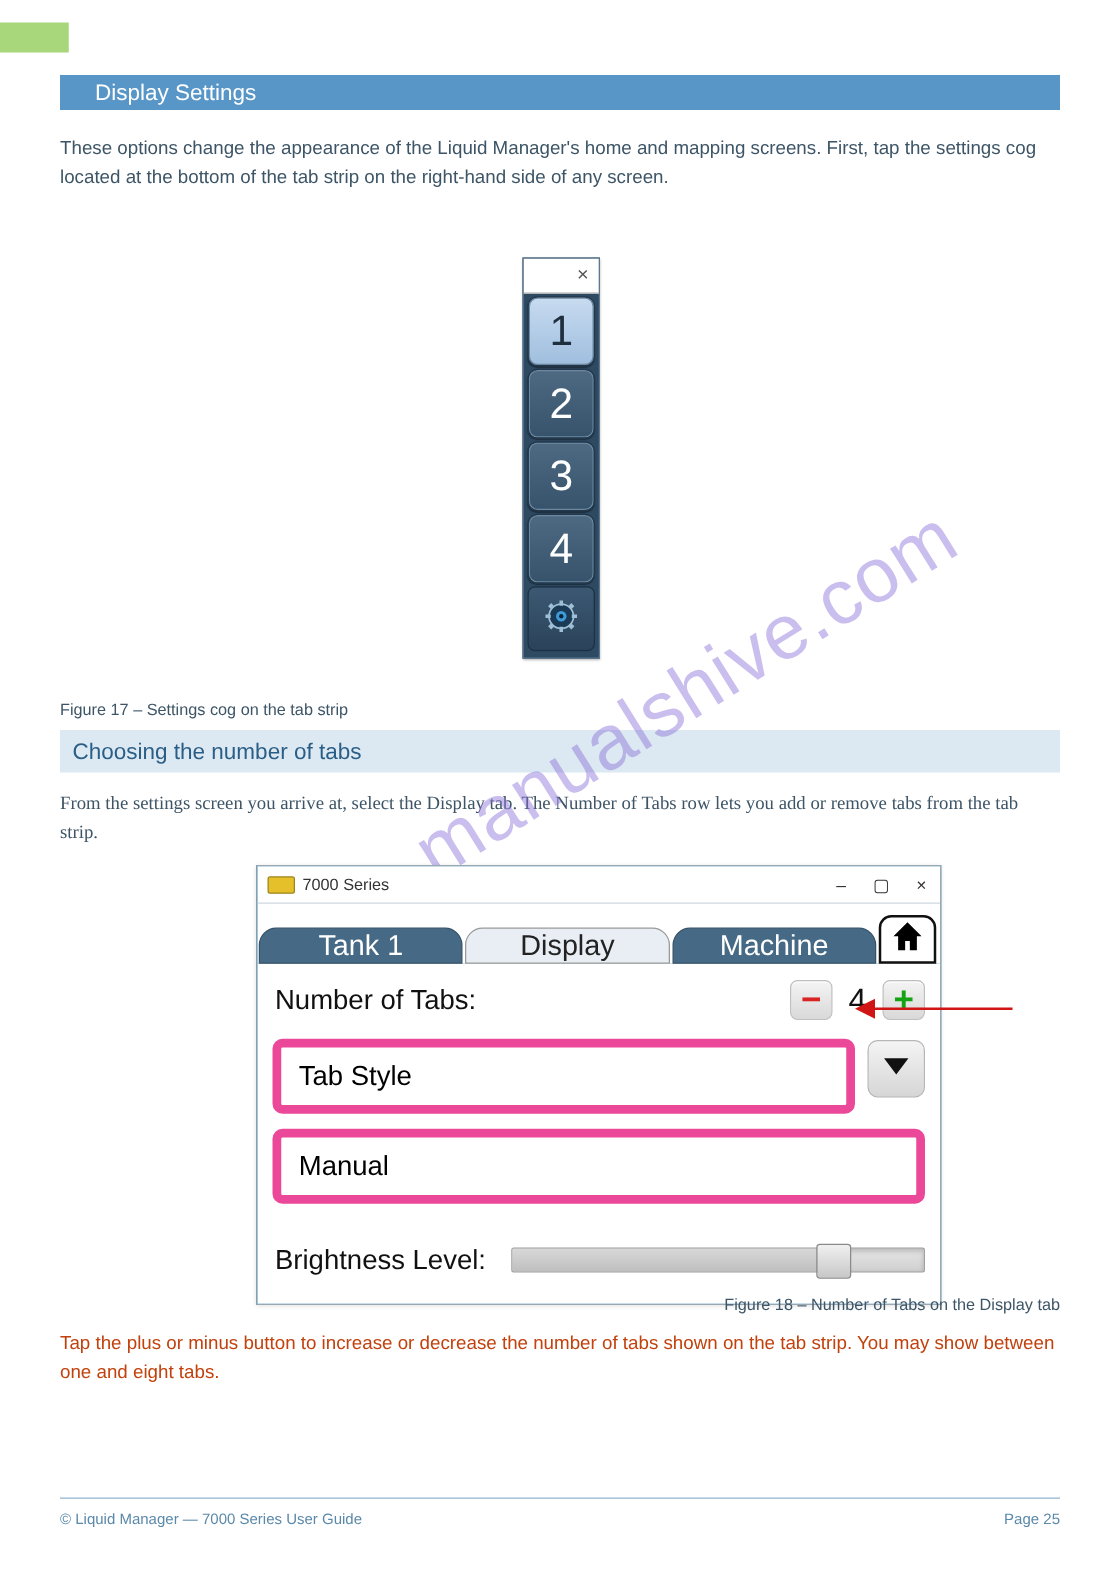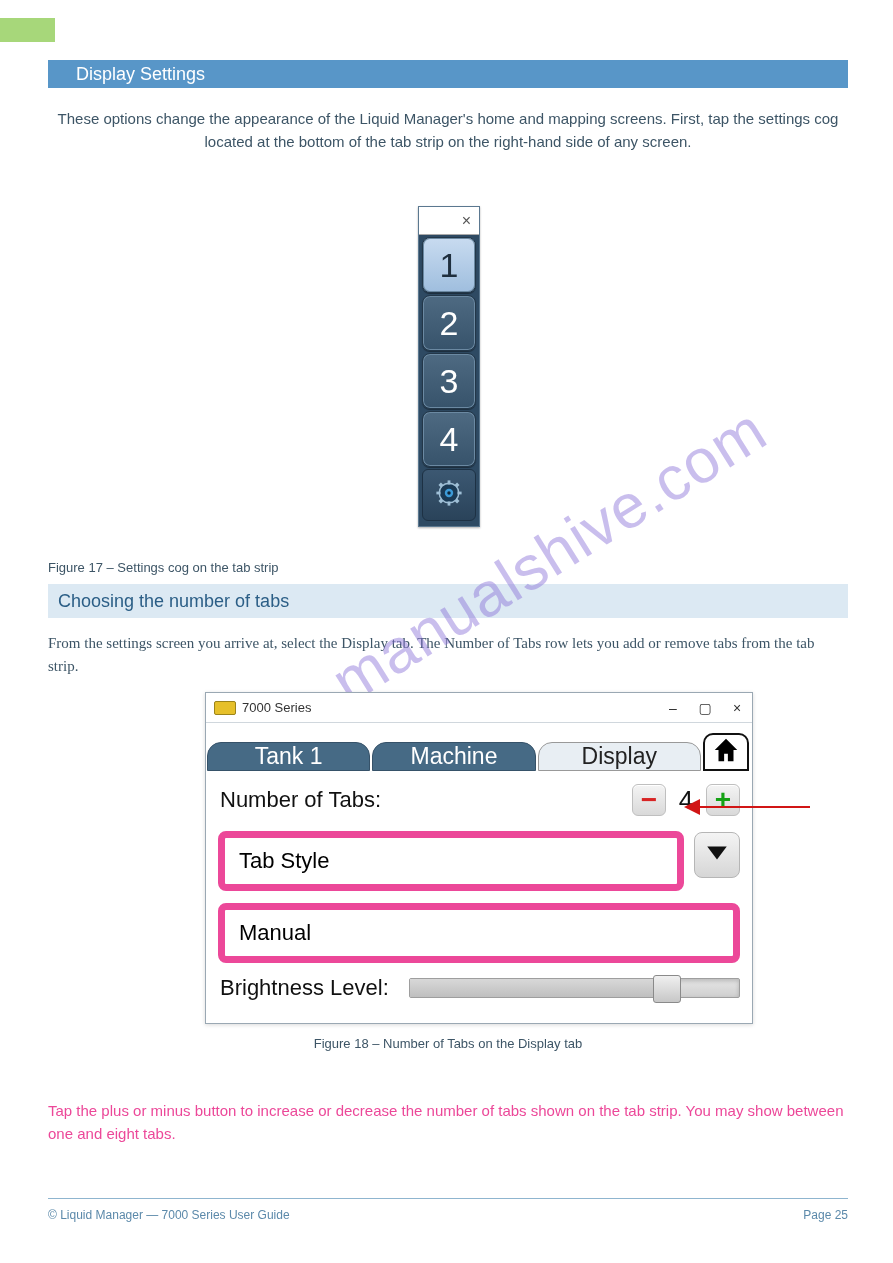--- a/index.html
+++ b/index.html
@@ -22,21 +22,21 @@
     left: 48px; top: 60px;
     width: 800px; height: 28px;
     background: #5896c8;
     padding-left: 16px;
   }
   .blue-bar-title {
     color: #ffffff; font-size: 18px; line-height: 28px; padding-left: 12px;
   }
   .body-text-1 {
     position: absolute; left: 48px; top: 108px;
-    width: 800px; color: #3d5566; font-size: 15px; line-height: 1.5; text-align: center;
+    width: 800px; color: #3d5566; font-size: 15px; line-height: 1.5;
   }
   
   .tabstrip {
     position: absolute; left: 418px; top: 206px;
     width: 62px;
     background: #2e4a63;
     border: 1px solid #5b7890;
     box-shadow: 0 1px 2px rgba(0,0,0,.3);
   }
   .tabstrip-top {
@@ -175,21 +175,21 @@
   .boxrow .left { flex:1; font-size: 22px; }
   .boxrow .right { font-size: 22px; }
   .down-btn {
     width: 46px; height: 46px; margin-left: 10px;
     border-radius: 8px;
     background: linear-gradient(#f4f4f4,#d6d6d6);
     border: 1px solid #b6b6b6;
     display:flex; align-items:center; justify-content:center;
   }
   .down-btn svg { width: 26px; height: 26px; }
-  .slider-row { margin-top: 8px; }
+  .slider-row { margin-top: 28px; }
   .slider-label { font-size: 22px; padding: 4px 2px; }
   .slider-track {
     position: relative;
     flex:1; height: 20px; margin-left: 18px;
     border: 1px solid #9e9e9e;
     background: linear-gradient(#e6e6e6,#cfcfcf);
     border-radius: 2px;
     box-shadow: inset 0 2px 4px rgba(0,0,0,.2);
   }
   .slider-fill {
@@ -214,25 +214,25 @@
   }
   .red-arrow-head {
     position: absolute; left: 0; top: -1px;
     width: 0; height: 0;
     border-top: 8px solid transparent;
     border-bottom: 8px solid transparent;
     border-right: 16px solid #d11515;
   }
   .figcap2 {
     position: absolute; left: 48px; top: 1036px; width: 800px;
-    text-align:center; color: #3d5566; font-size: 13px;
+    text-align:right; color: #3d5566; font-size: 13px;
   }
   .body-text-3 {
-    position: absolute; left: 48px; top: 1100px;
-    width: 800px; color: #ec4899; font-size: 15px; line-height: 1.5;
+    position: absolute; left: 48px; top: 1064px;
+    width: 800px; color: #c2410c; font-size: 15px; line-height: 1.5;
   }
   .footer-line {
     position: absolute; left: 48px; top: 1198px; width: 800px; height: 1px; background: #8fb5cf;
   }
   .footer {
     position: absolute; left: 48px; top: 1208px; width: 800px;
     display:flex; justify-content: space-between;
     color: #5b89aa; font-size: 12px;
   }
 </style>
@@ -302,25 +302,25 @@
     <div class="winbtns">
       <span class="winbtn">–</span>
       <span class="winbtn">▢</span>
       <span class="winbtn">×</span>
     </div>
   </div>
   <div class="tabs-row">
     <div class="apptab dark">
         <span>Tank 1</span>
       </div>
+    <div class="apptab light">
+        <span>Display</span>
+      </div>
     <div class="apptab dark">
         <span>Machine</span>
-      </div>
-    <div class="apptab light">
-        <span>Display</span>
       </div>
     <div class="home-btn">
       <span>
         <svg viewBox="0 0 32 32">
             <path d="M4 16 L16 4 L28 16 L24 16 L24 28 L18 28 L18 20 L14 20 L14 28 L8 28 L8 16 Z" fill="#000"></path>
           </svg>
       </span>
     </div>
   </div>
   <div class="content-area">

